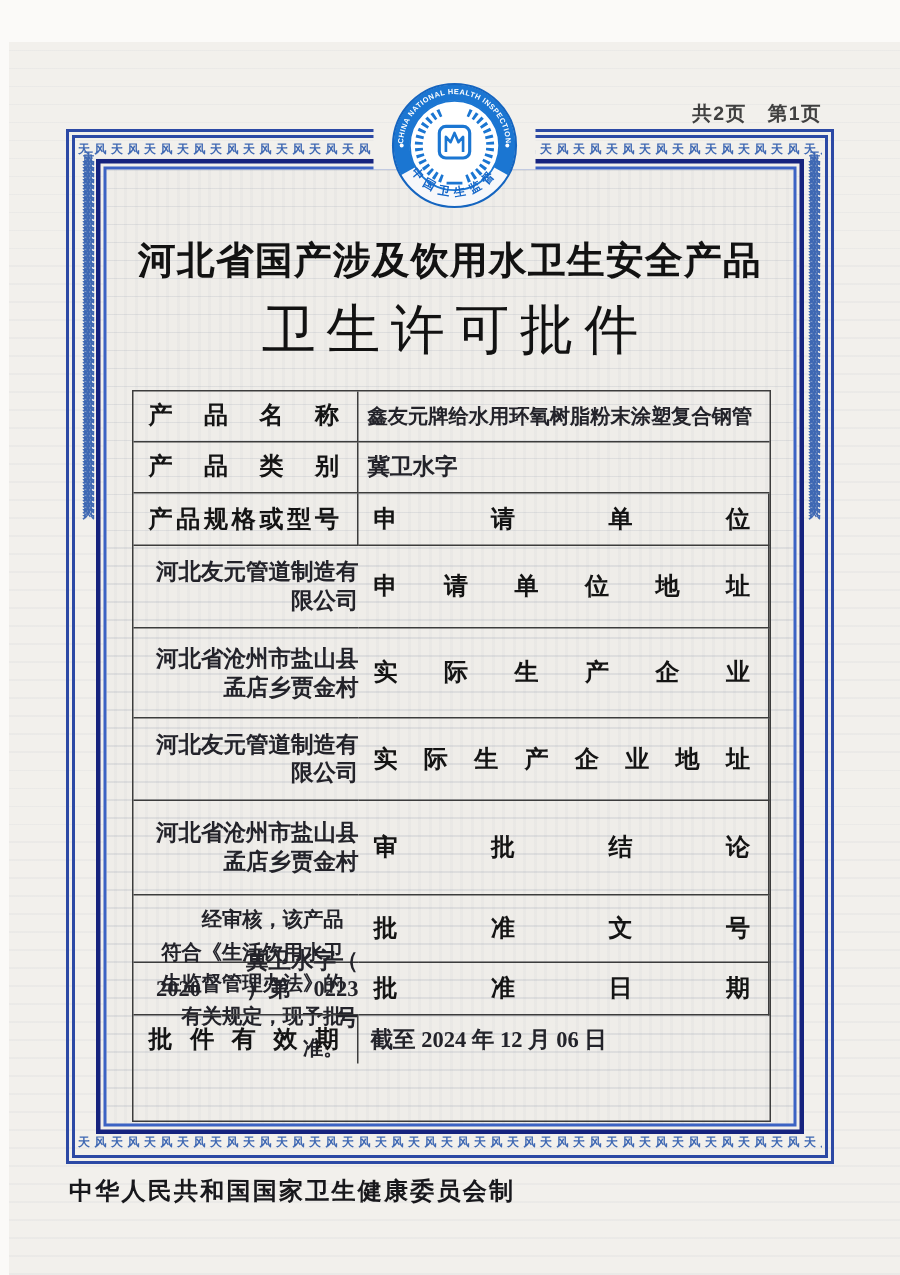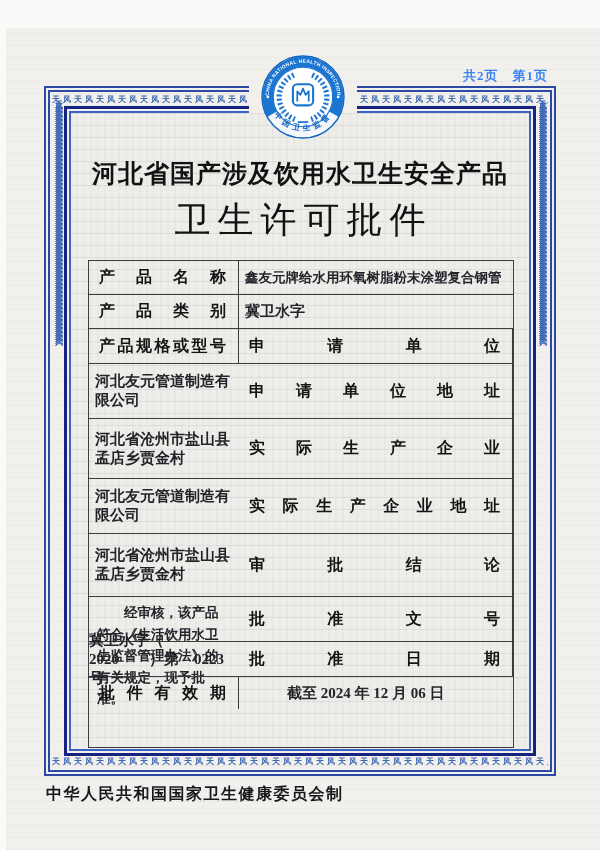--- a/index.html
+++ b/index.html
@@ -9,22 +9,22 @@
     font-family:"Liberation Sans","DejaVu Sans",sans-serif;
   }
   .paper{
     position:absolute;left:6px;top:28px;right:0;bottom:0;
     background:#f2f0ec;
     background-image:
       repeating-linear-gradient(0deg, rgba(150,158,175,0.08) 0 1px, transparent 1px 12px);
   }
   .page-info{
     position:absolute;top:67px;right:52px;
-    font-size:13px;font-weight:bold;color:#3b82f6;letter-spacing:1px;
-    font-family:Liberation Serif, serif;
+    font-size:13px;font-weight:bold;color:#404040;letter-spacing:1px;
+    font-family:Liberation Sans, sans-serif;
   }
   
   .frame{position:absolute;left:44px;top:86px;width:512px;height:690px;}
   .f-outer{position:absolute;inset:0;border:2px solid #2c49a5;}
   .f-mid{position:absolute;inset:4px;border:2px solid #2c49a5;}
   .band{
     position:absolute;overflow:hidden;color:#3f68b3;
     font-size:8px;line-height:12px;letter-spacing:3px;white-space:nowrap;
     font-weight:bold;
   }
@@ -65,26 +65,27 @@
     padding:0 12px 0 10px;box-sizing:border-box;
     font-size:16px;font-weight:bold;color:#141414;
     font-family:"Liberation Serif","DejaVu Serif",serif;
   }
   .val{
     border-bottom:1px solid #3c3c3c;
     display:flex;align-items:center;
     padding-left:6px;box-sizing:border-box;
     font-size:15px;font-weight:bold;color:#23232a;
     font-family:"Liberation Serif","DejaVu Serif",serif;
+    text-align:right;
   }
   .row-last{border-bottom:none;}
   .v-sm{font-size:13.5px;}
   .v-conclusion{font-size:13.5px;line-height:1.6;display:block;padding:5px 10px 0 8px;text-indent:27px;}
   .v-center{justify-content:center;padding-left:0;}
-  .v-valid{padding-left:8px;margin-left:40px;}
+  .v-valid{padding-left:8px;}
   [data-justify]{display:flex;justify-content:space-between;flex:1;}
   
   .seal-halo{position:absolute;left:249px;top:83px;width:108px;height:30px;background:#f2f0ec;}
   .seal{position:absolute;left:259px;top:53px;width:88px;height:88px;}
   
   .footer{
     position:absolute;left:46px;top:784px;
     font-size:16px;font-weight:bold;color:#18181c;letter-spacing:1.5px;
     font-family:"Liberation Serif","DejaVu Serif",serif;
   }

